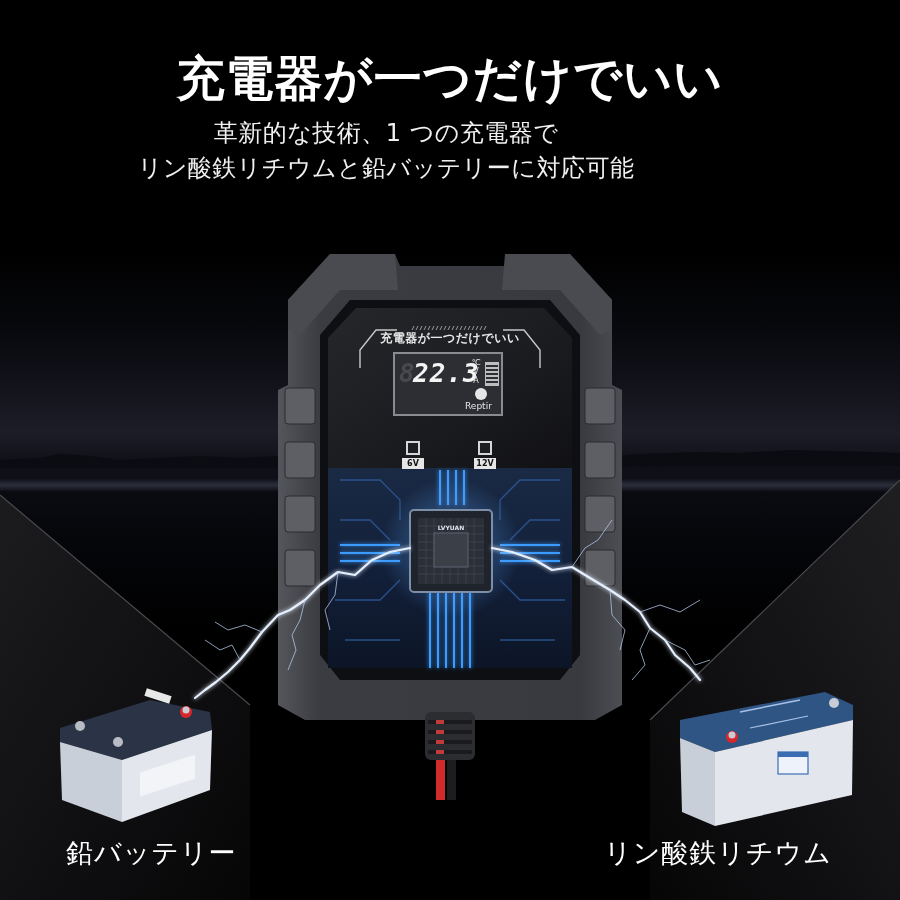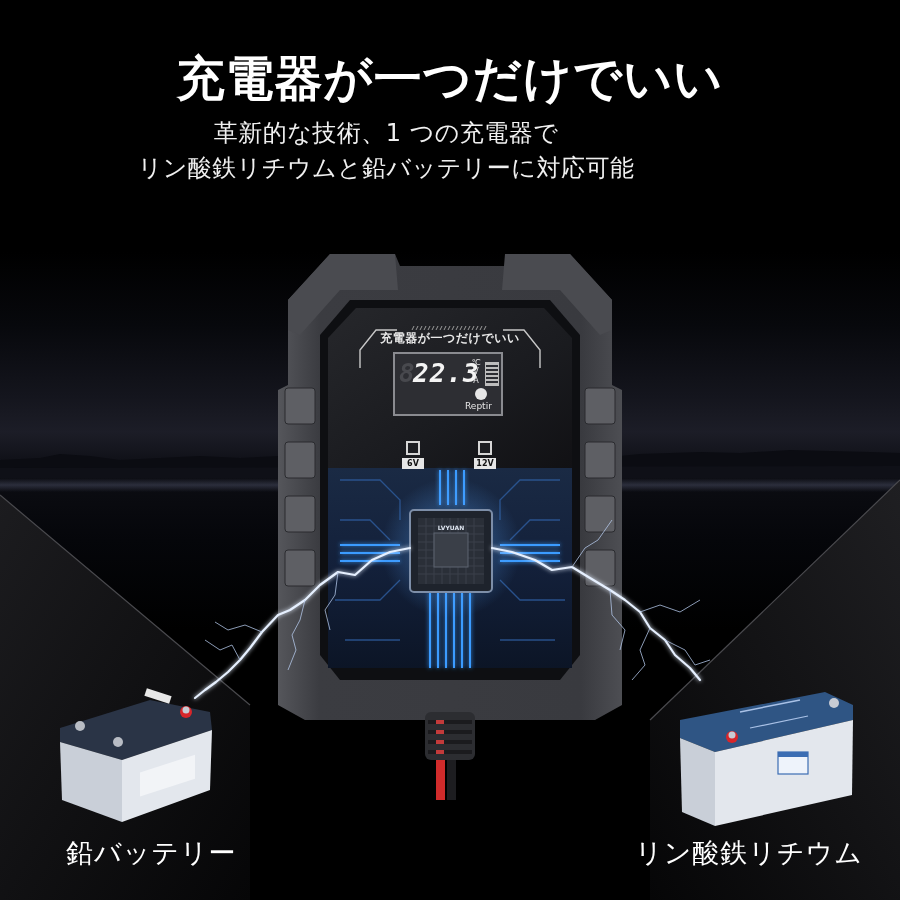--- a/index.html
+++ b/index.html
@@ -22,21 +22,21 @@
   .lcd-ghost { position:absolute; left:4px; top:4px; color:#48494e; font-family:"DejaVu Sans Mono", monospace; font-weight:bold; font-size:26px; font-style:italic; }
   .lcd-units { position:absolute; left:76px; top:4px; color:#e8e8e8; font-size:8px; line-height:9px; width:10px; text-align:center; }
   .lcd-batt { position:absolute; left:90px; top:8px; width:12px; height:22px; border:1px solid #bdbdbd; background: repeating-linear-gradient(180deg,#bdbdbd 0 2px, transparent 2px 4px); }
   .lcd-brand-icon { position:absolute; left:80px; top:34px; width:12px; height:12px; border-radius:50%; background:#e6e6e6; }
   .lcd-brand { position:absolute; left:70px; top:47px; color:#e6e6e6; font-size:9px; font-weight:normal; }
   .vbtn { position:absolute; width:14px; height:14px; border:2px solid #d6d6d6; box-sizing:border-box; background:#1d1e22; }
   .vlabel { position:absolute; width:22px; height:11px; background:#e6e6e6; color:#111; font-size:8px; font-weight:bold; text-align:center; line-height:11px; }
   .chip-label { position:absolute; left:434px; top:524px; width:34px; color:#dfe6f1; font-size:6px; font-weight:bold; text-align:center; }
   .caption { position:absolute; color:#fff; font-size:27px; letter-spacing:1px; }
   .caption.left { left:66px; top:835px; }
-  .caption.right { left:635px; top:835px; }
+  .caption.right { left:604px; top:835px; }
 </style>
 </head>
 <body>
 
 <div class="stage">
 
   <svg class="mountains" viewBox="0 0 900 40" preserveAspectRatio="none">
     <path d="M0 22 L40 20 L60 16 L90 18 L120 22 L160 20 L200 18 L240 20 L300 17 L330 20 L600 20 L640 16 L700 14 L740 15 L790 12 L830 13 L870 14 L900 15 L900 40 L0 40 Z" fill="#0b0c12"></path>
     <path d="M0 30 L900 28 L900 40 L0 40Z" fill="#0f1017"></path>
   </svg>

